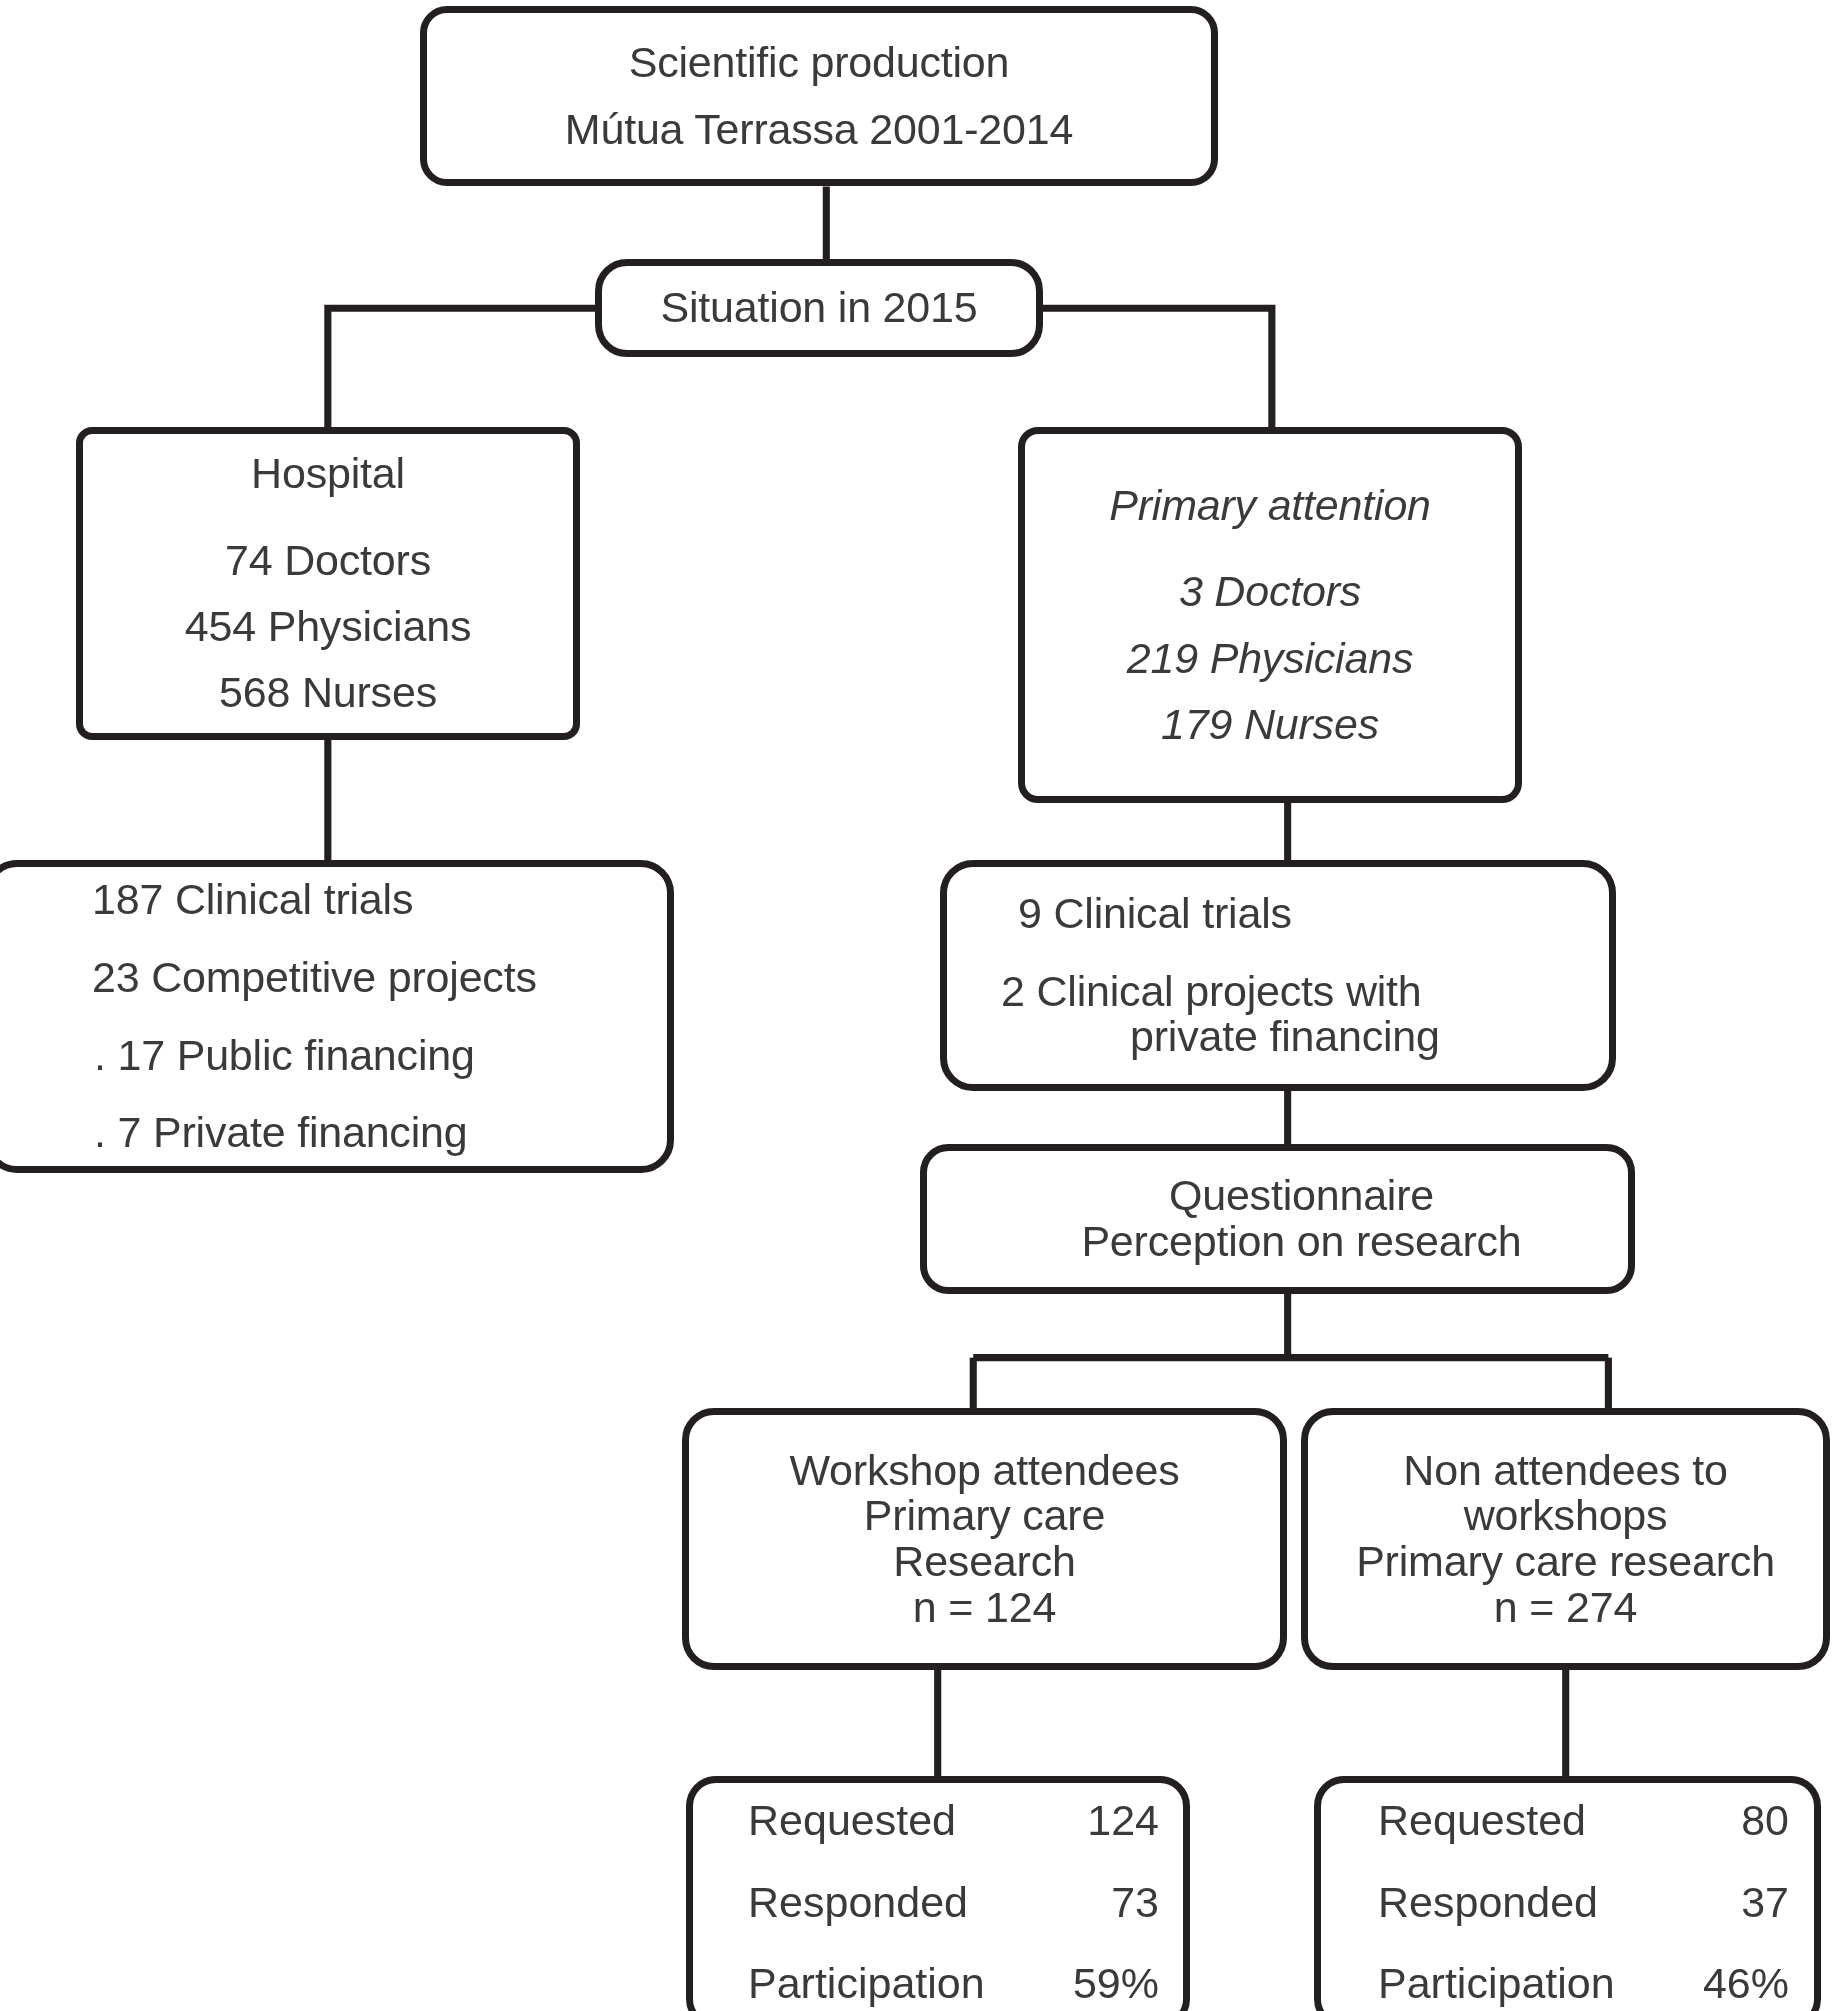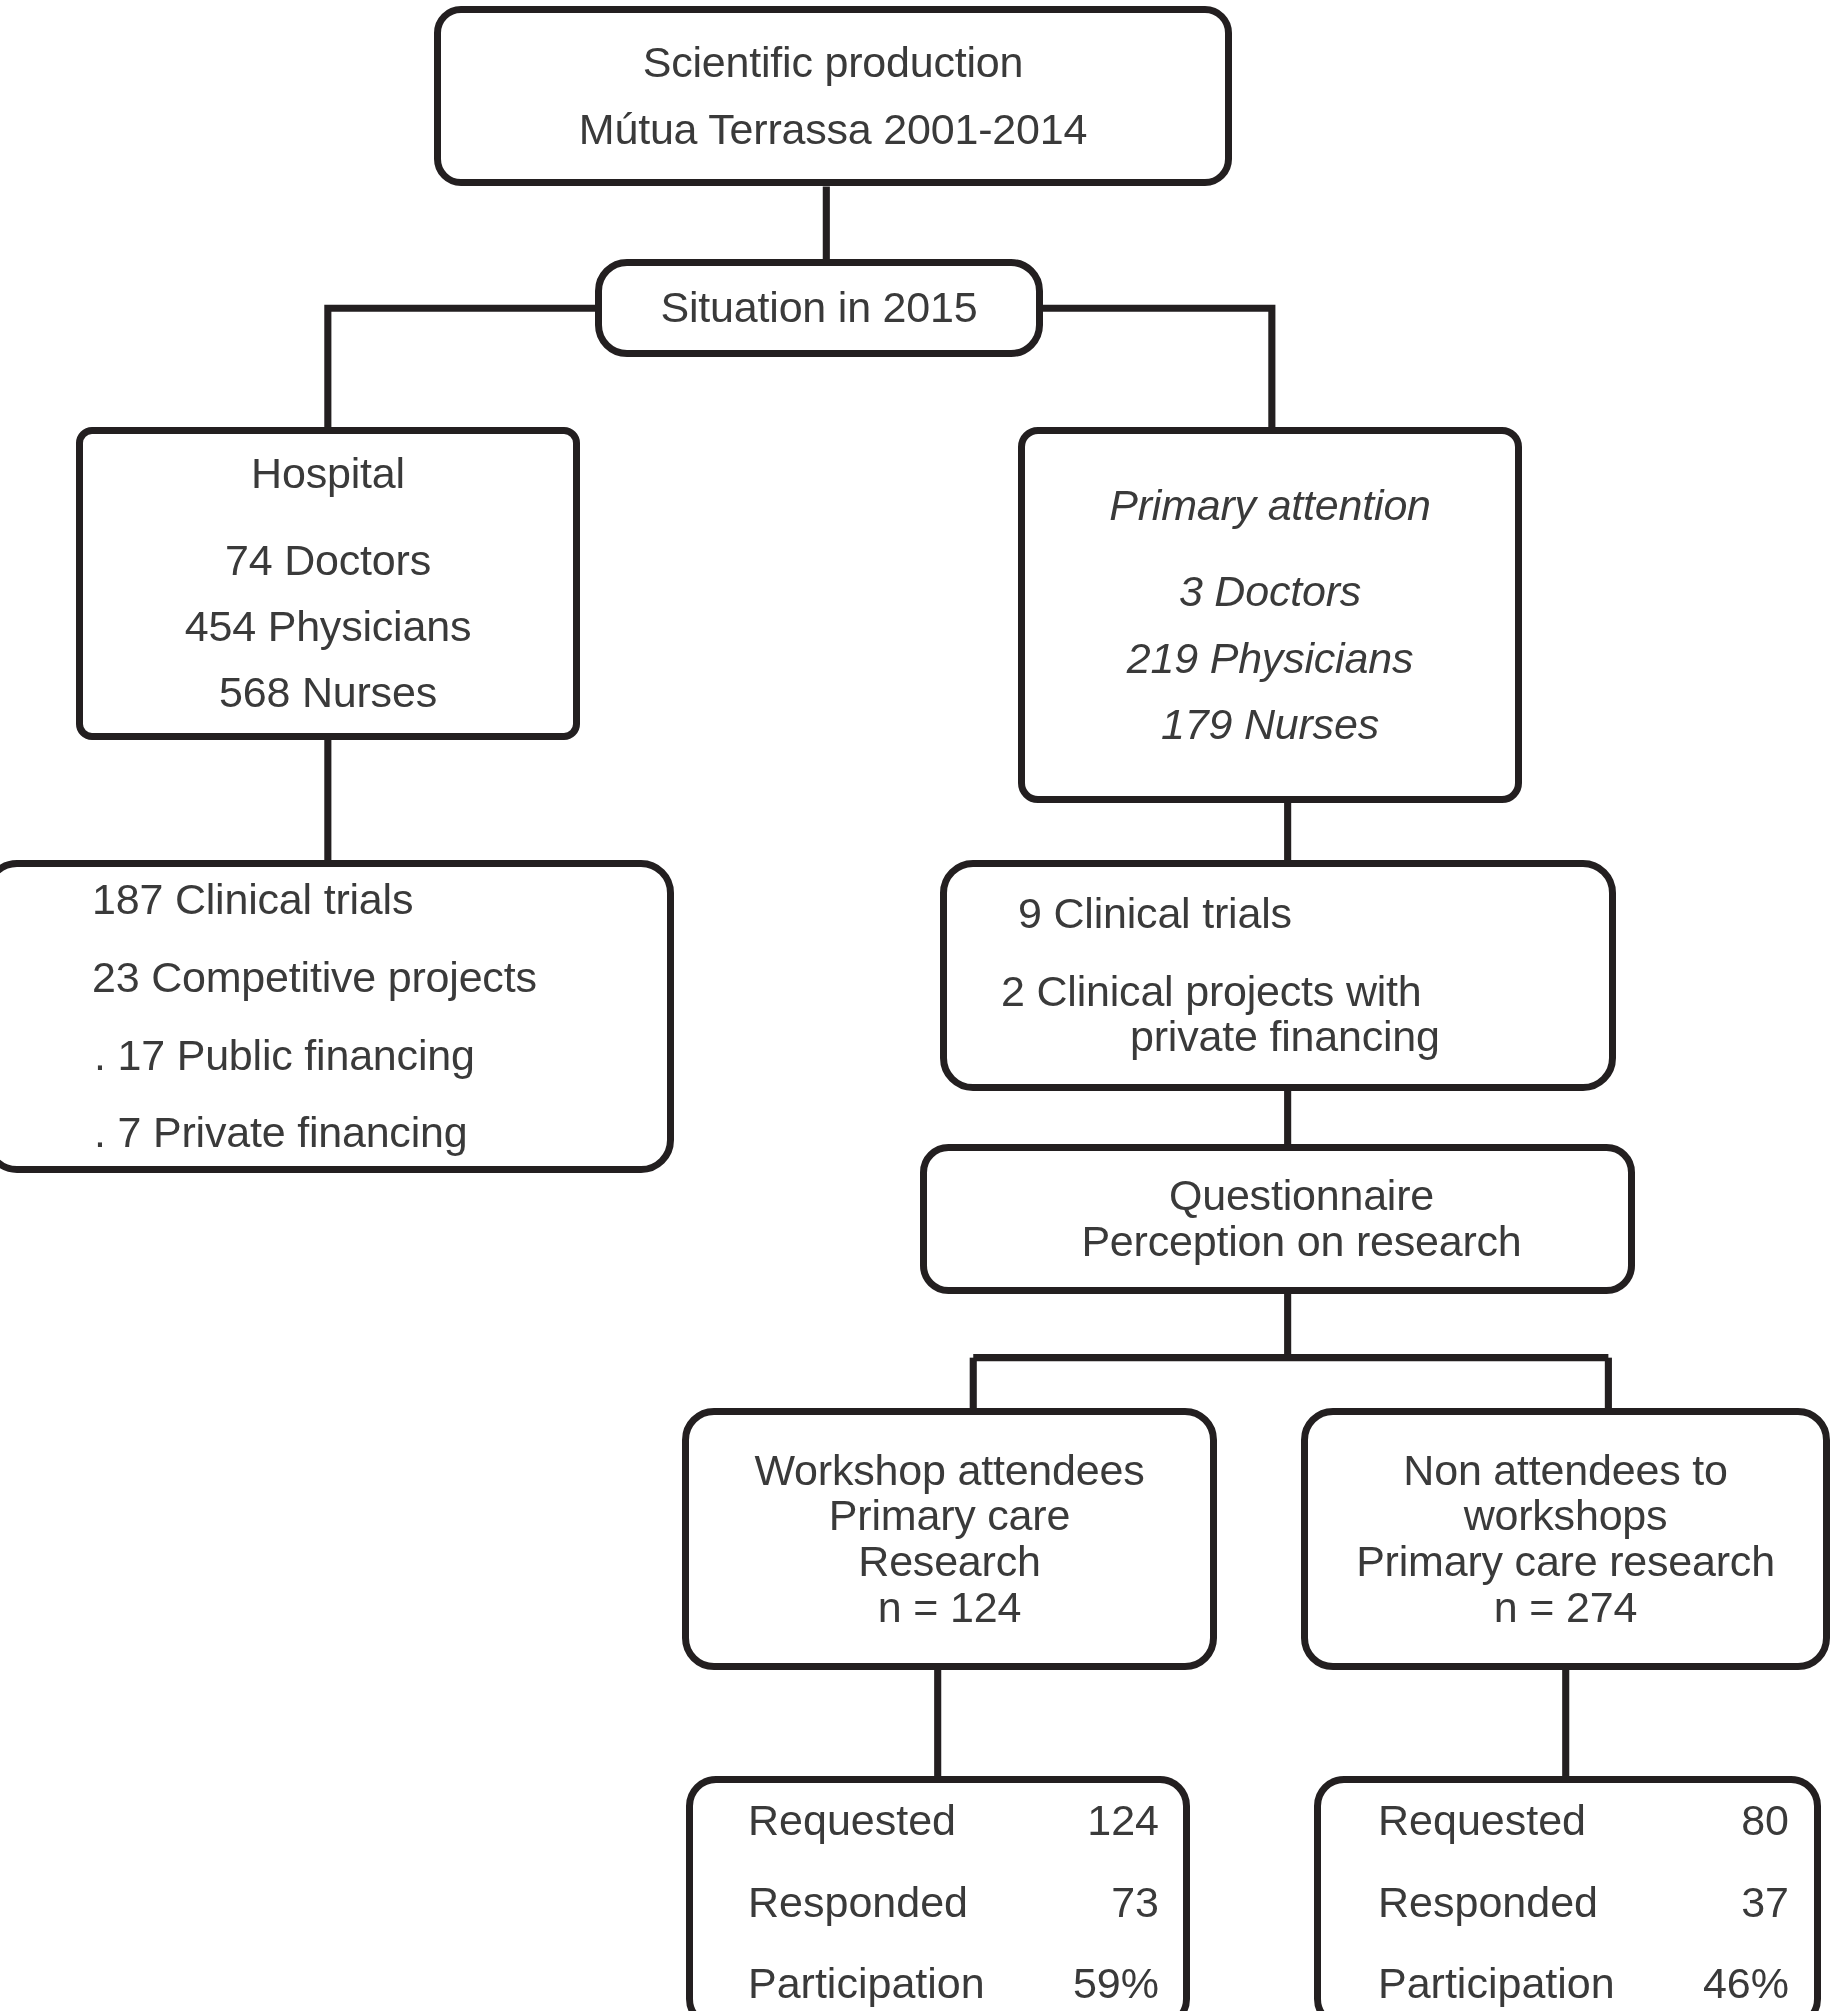--- a/index.html
+++ b/index.html
@@ -83,21 +83,21 @@
       <path d="M1630 1637 L1630 1718"></path>
       <path d="M1232 1718 L2036 1718"></path>
       <path d="M1232 1718 L1232 1800"></path>
       <path d="M2036 1718 L2036 1800"></path>
 
       <path d="M1187 2113 L1187 2250"></path>
       <path d="M1982 2113 L1982 2250"></path>
     </g>
   </svg>
 
-  <div class="node" style="left:420px; top:6.3px; width:798px; height:180px;margin-left:14px;">
+  <div class="node" style="left:420px; top:6.3px; width:798px; height:180px;">
     <div class="line center">Scientific production</div>
     <div class="gap-sm"></div>
     <div class="line center">Mútua Terrassa 2001-2014</div>
   </div>
 
   <div class="node" style="left:595px; top:259px; width:448px; height:98px; border-radius:32px;">
     <div class="line center">Situation in 2015</div>
   </div>
 
   <div class="node" style="left:76px; top:427px; width:504px; height:313px; border-radius:16px;">
@@ -135,21 +135,21 @@
     <div class="gap-md"></div>
     <div class="line left pad-x" style="padding-left:54px;">2  Clinical projects with</div>
     <div class="line left pad-x" style="padding-left:183px;">private financing</div>
   </div>
 
   <div class="node" style="left:920px; top:1144px; width:715px; height:150px; border-radius:28.4px;padding-left:48px;">
     <div class="line center">Questionnaire</div>
     <div class="line center">Perception on research</div>
   </div>
 
-  <div class="node" style="left:682px; top:1408px; width:535px; height:262px; border-radius:32px;">
+  <div class="node" style="left:682px; top:1408px; width:605px; height:262px; border-radius:32px;">
     <div class="line center">Workshop attendees</div>
     <div class="line center">Primary care</div>
     <div class="line center">Research</div>
     <div class="line center">n = 124</div>
   </div>
 
   <div class="node" style="left:1301px; top:1408px; width:529px; height:262px; border-radius:32px;">
     <div class="line center">Non attendees to</div>
     <div class="line center">workshops</div>
     <div class="line center">Primary care research</div>

